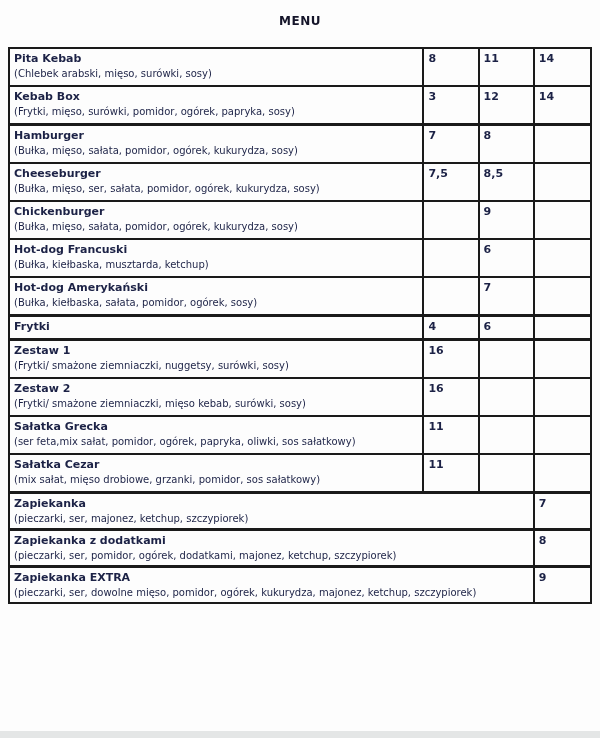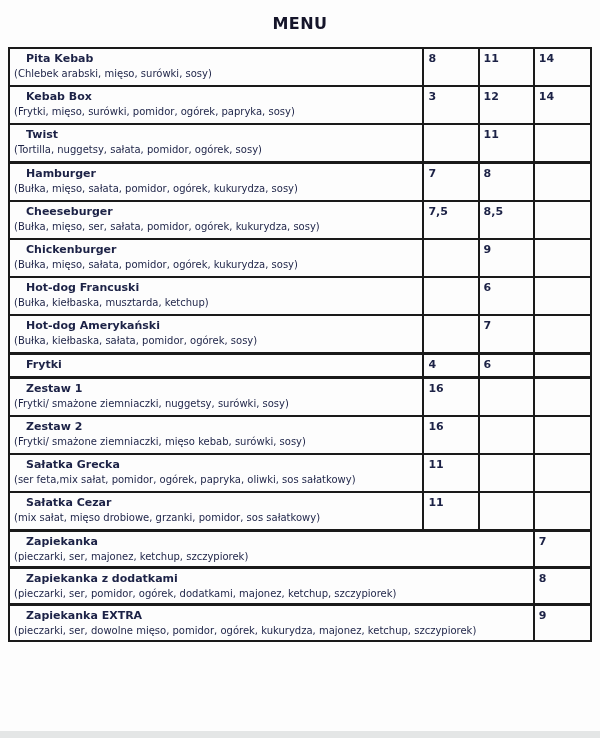--- a/index.html
+++ b/index.html
@@ -12,21 +12,21 @@
     background: #fdfdfd;
     font-family: "DejaVu Sans", sans-serif;
     color: #1c2246;
     overflow: hidden;
     position: relative;
   }
   .page-title {
     text-align: center;
     padding-top: 14px;
     height: 33px;
-    font-size: 16px;
+    font-size: 12px;
     font-weight: bold;
     color: #15152a;
     letter-spacing: 0.5px;
   }
   table.menu-table {
     border-collapse: collapse;
     table-layout: fixed;
     width: 584px;
     margin-left: 8px;
   }
@@ -42,21 +42,20 @@
     padding: 2px 4px 4px 4px;
   }
   tr.span-row .name-cell {
     padding-bottom: 2px;
   }
   .item-name {
     font-weight: bold;
     font-size: 11px;
     line-height: 15px;
     white-space: nowrap;
-    margin-left: 12px;
   }
   .item-name.regular {
     font-weight: bold;
   }
   .item-desc {
     font-size: 10px;
     line-height: 15px;
     white-space: nowrap;
   }
   .price-cell {
@@ -98,29 +97,20 @@
       </tr>
       <tr>
         <td class="name-cell">
           <div class="item-name">Kebab Box</div>
           <div class="item-desc">(Frytki, mięso, surówki, pomidor, ogórek, papryka, sosy)</div>
         </td>
         <td class="price-cell">3</td>
         <td class="price-cell">12</td>
         <td class="price-cell">14</td>
       </tr>
-      <tr>
-        <td class="name-cell">
-          <div class="item-name">Twist</div>
-          <div class="item-desc">(Tortilla, nuggetsy, sałata, pomidor, ogórek, sosy)</div>
-        </td>
-        <td class="price-cell"></td>
-        <td class="price-cell">11</td>
-        <td class="price-cell"></td>
-      </tr>
       <tr class="thick-top">
         <td class="name-cell">
           <div class="item-name">Hamburger</div>
           <div class="item-desc">(Bułka, mięso, sałata, pomidor, ogórek, kukurydza, sosy)</div>
         </td>
         <td class="price-cell">7</td>
         <td class="price-cell">8</td>
         <td class="price-cell"></td>
       </tr>
       <tr>

